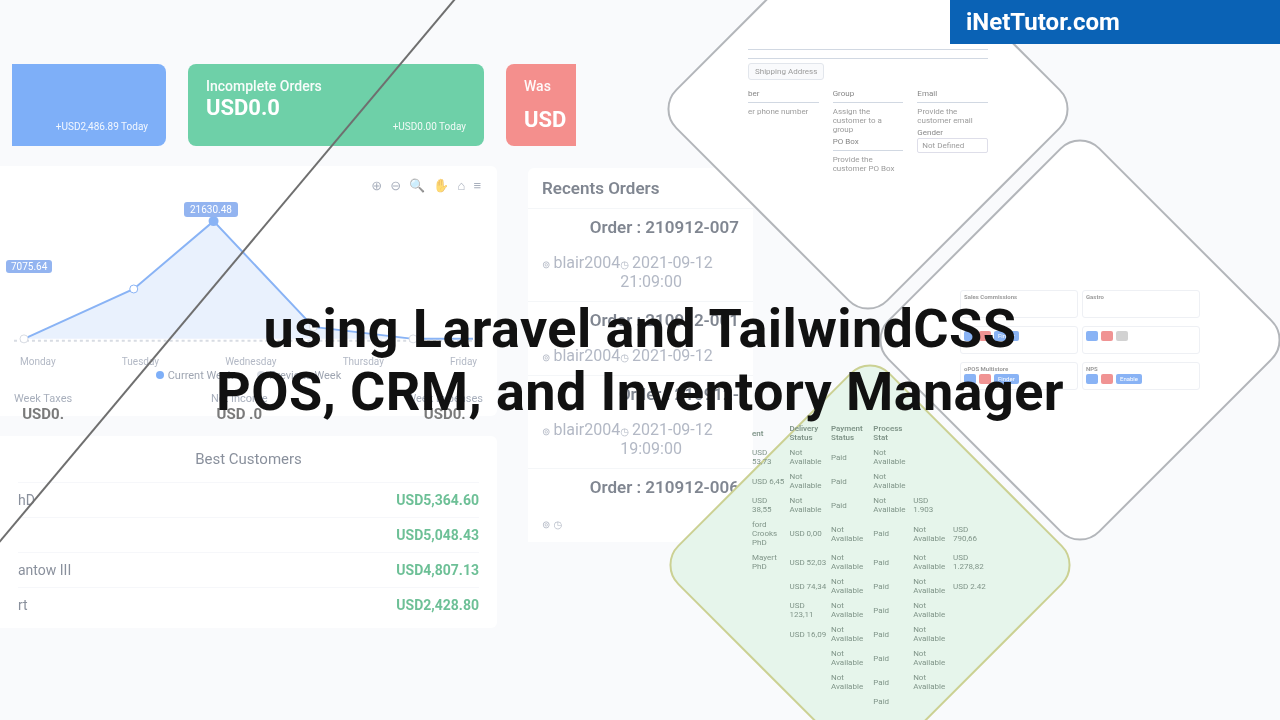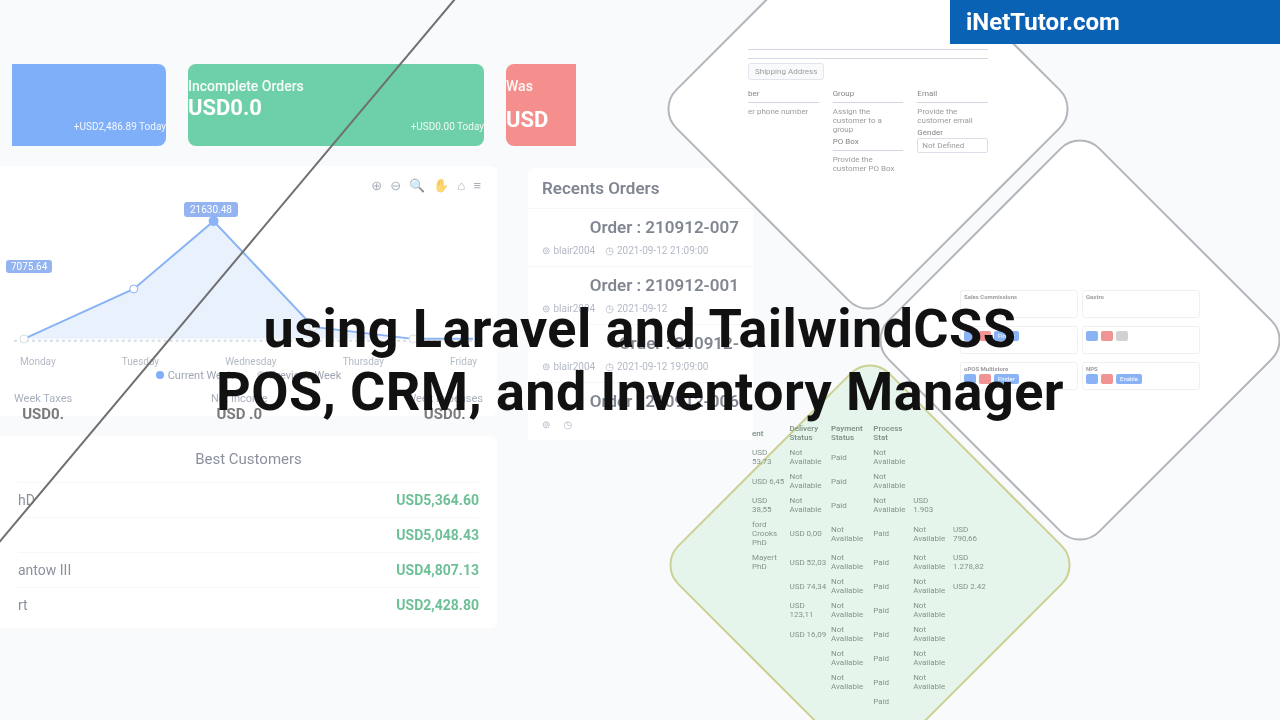--- a/index.html
+++ b/index.html
@@ -1,21 +1,21 @@
 <!DOCTYPE html>
 <html><head>
   <meta charset="utf-8">
   <style>
     * { margin:0; padding:0; box-sizing:border-box; font-family:-apple-system,BlinkMacSystemFont,'Segoe UI',Roboto,sans-serif; }
     body { width:1280px; height:720px; overflow:hidden; background:#f6f8fb; position:relative; }
     .stage { position:absolute; inset:0; }
 
     
     .cards-row { position:absolute; top:64px; left:0; display:flex; gap:22px; }
-    .card { width:296px; height:82px; border-radius:8px; padding:14px 0; color:#fff; display:flex; flex-direction:column; justify-content:space-between; }
+    .card { width:296px; height:82px; border-radius:8px; padding:14px 18px; color:#fff; display:flex; flex-direction:column; justify-content:space-between; }
     .card.blue  { background:#3a85f5; width:154px; margin-left:12px; border-radius:0 8px 8px 0; }
     .card.green { background:#21b77a; }
     .card.red   { background:#ef5350; width:70px; border-radius:8px 0 0 8px; }
     .card-title { font-size:14px; font-weight:500; opacity:.95; }
     .card-value { font-size:22px; font-weight:700; }
     .card-sub   { font-size:10px; text-align:right; opacity:.9; }
 
     
     .chart-panel { position:absolute; top:166px; left:0; width:497px; height:250px; background:#fff; border-radius:0 6px 6px 0; padding:10px 14px; }
     .chart-toolbar { position:absolute; top:12px; right:16px; display:flex; gap:8px; color:#7a8599; font-size:13px; }
@@ -31,21 +31,21 @@
     .stat-value { font-size:15px; font-weight:700; color:#333; }
     .peak-badge { position:absolute; top:36px; left:184px; background:#5a8de9; color:#fff; font-size:10px; padding:2px 6px; border-radius:3px; }
     .left-badge { position:absolute; top:94px; left:6px; background:#5a8de9; color:#fff; font-size:10px; padding:1px 5px; border-radius:3px; }
     .xlabs { display:flex; justify-content:space-between; font-size:10px; color:#8a93a6; padding:0 6px; margin-top:-2px; }
 
     
     .orders-col { position:absolute; top:168px; left:528px; width:225px; }
     .orders-hdr { background:#fff; padding:10px 14px; border-radius:6px 6px 0 0; font-size:17px; font-weight:600; color:#3d4656; }
     .order { background:#fff; padding:8px 14px 10px; border-top:1px solid #eef1f5; }
     .order-title { font-size:17px; font-weight:600; color:#3d4656;text-align:right; }
-    .order-meta { font-size:10px; color:#8a93a6; margin-top:8px; display:flex; gap:10px; }
+    .order-meta { font-size:16px; color:#8a93a6; margin-top:16px; display:flex; gap:0; }
     .order-meta span::before { content:'◷'; margin-right:3px; font-size:10px; }
     .order-meta span:first-child::before { content:'⊚'; }
 
     
     .best-panel { position:absolute; top:436px; left:0; width:497px; background:#fff; border-radius:0 6px 6px 0; padding:14px 18px 6px; }
     .best-hdr { text-align:center; font-size:15px; color:#4b5568; margin-bottom:14px; }
     .cust-row { display:flex; justify-content:space-between; padding:9px 0; border-top:1px solid #f1f3f7; font-size:14px; }
     .cust-name { color:#4b5568; }
     .cust-amt  { color:#1f9e5f; font-weight:700; }
 

